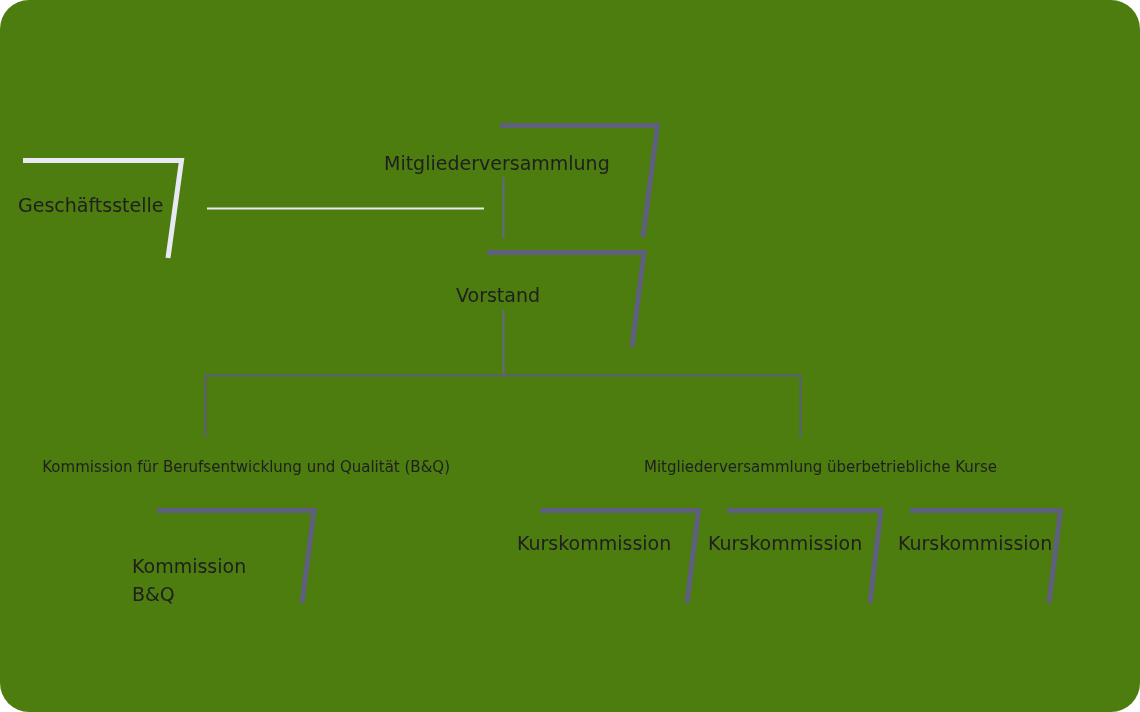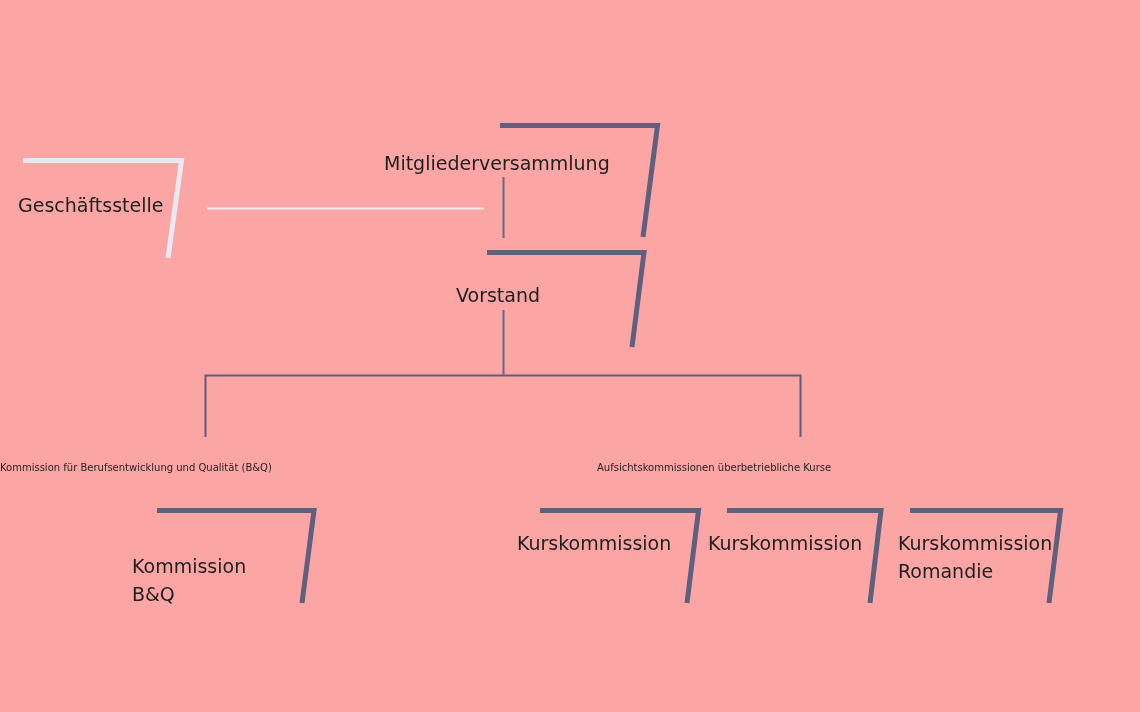--- a/index.html
+++ b/index.html
@@ -4,45 +4,46 @@
 <style>
   html, body {
     margin: 0;
     padding: 0;
     background: #ffffff;
   }
   #stage {
     position: relative;
     width: 1140px;
     height: 712px;
-    background: #fca5a5;
+    background: #4d7c0f;
     overflow: hidden;
     font-family: "DejaVu Sans", "Liberation Sans", sans-serif;
     color: #1f1f1f;
+    border-radius: 29px;
   }
   #lines {
     position: absolute;
     top: 0;
     left: 0;
     width: 1140px;
     height: 712px;
   }
   .label {
     position: absolute;
     white-space: nowrap;
     color: #1f1f1f;
   }
   .node-label {
     font-size: 19px;
     line-height: 28px;
   }
   .branch-label {
-    font-size: 10px;
+    font-size: 15px;
     line-height: 23px;
-    text-align: left;
+    text-align: right;
     white-space: normal;
   }
   .pos-mitglieder      { left: 384px; top: 149px; }
   .pos-geschaeftsstelle{ left: 18px;  top: 191px; }
   .pos-vorstand        { left: 456px; top: 281px; }
   .pos-branch-left     { left: 0px;   top: 456px; width: 450px; }
   .pos-branch-right    { left: 597px; top: 456px; width: 400px; }
   .pos-bq              { left: 132px; top: 552px; }
   .pos-mittelland      { left: 517px; top: 529px; }
   .pos-ostschweiz      { left: 708px; top: 529px; }
@@ -74,34 +75,33 @@
 
   <div class="label node-label pos-mitglieder">Mitgliederversammlung</div>
 
   <div class="label node-label pos-geschaeftsstelle">Geschäftsstelle</div>
 
   <div class="label node-label pos-vorstand">Vorstand</div>
 
   <div class="label branch-label pos-branch-left">Kommission für Berufsentwicklung und Qualität (B&amp;Q)</div>
 
   <div class="label branch-label pos-branch-right">
-    <div>Aufsichtskommissionen überbetriebliche Kurse</div>
+    <div>Mitgliederversammlung überbetriebliche Kurse</div>
   </div>
 
   <div class="label node-label pos-bq">
     <div>Kommission</div>
     <div>B&amp;Q</div>
   </div>
 
   <div class="label node-label pos-mittelland">
     <div>Kurskommission</div>
   </div>
 
   <div class="label node-label pos-ostschweiz">
     <div>Kurskommission</div>
   </div>
 
   <div class="label node-label pos-romandie">
     <div>Kurskommission</div>
-    <div>Romandie</div>
   </div>
 
 </div>
 
 </body></html>

